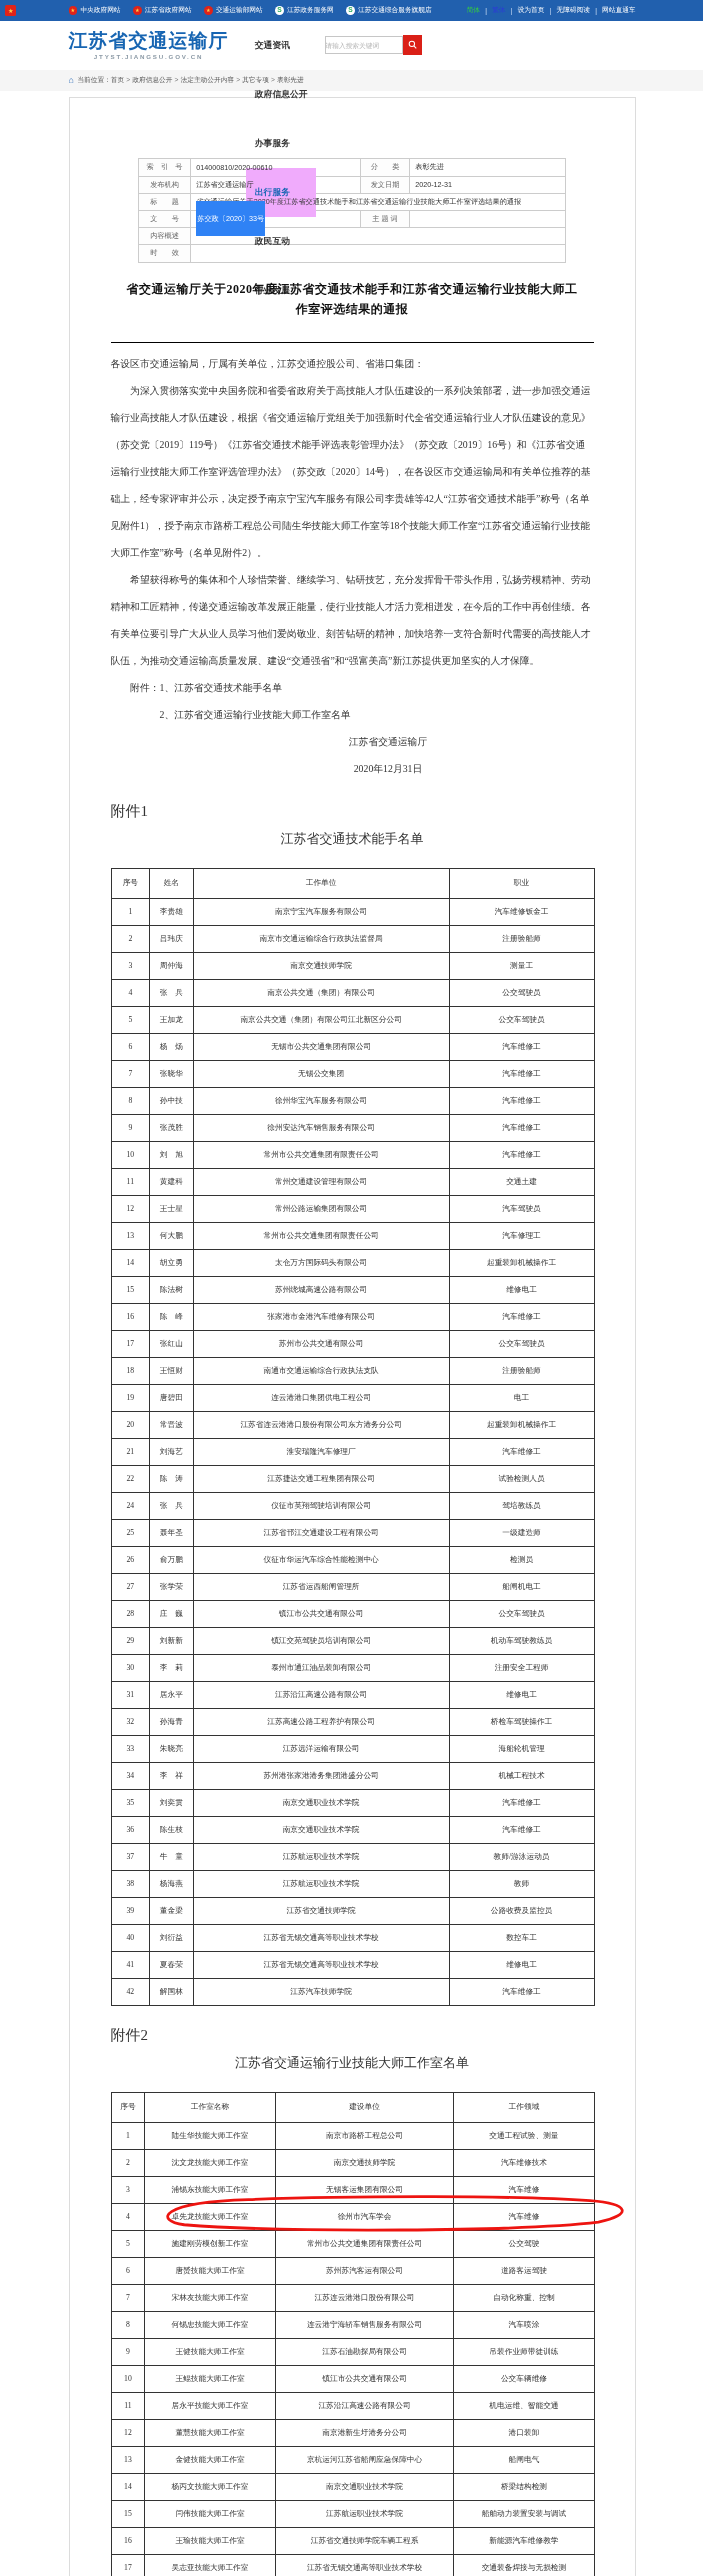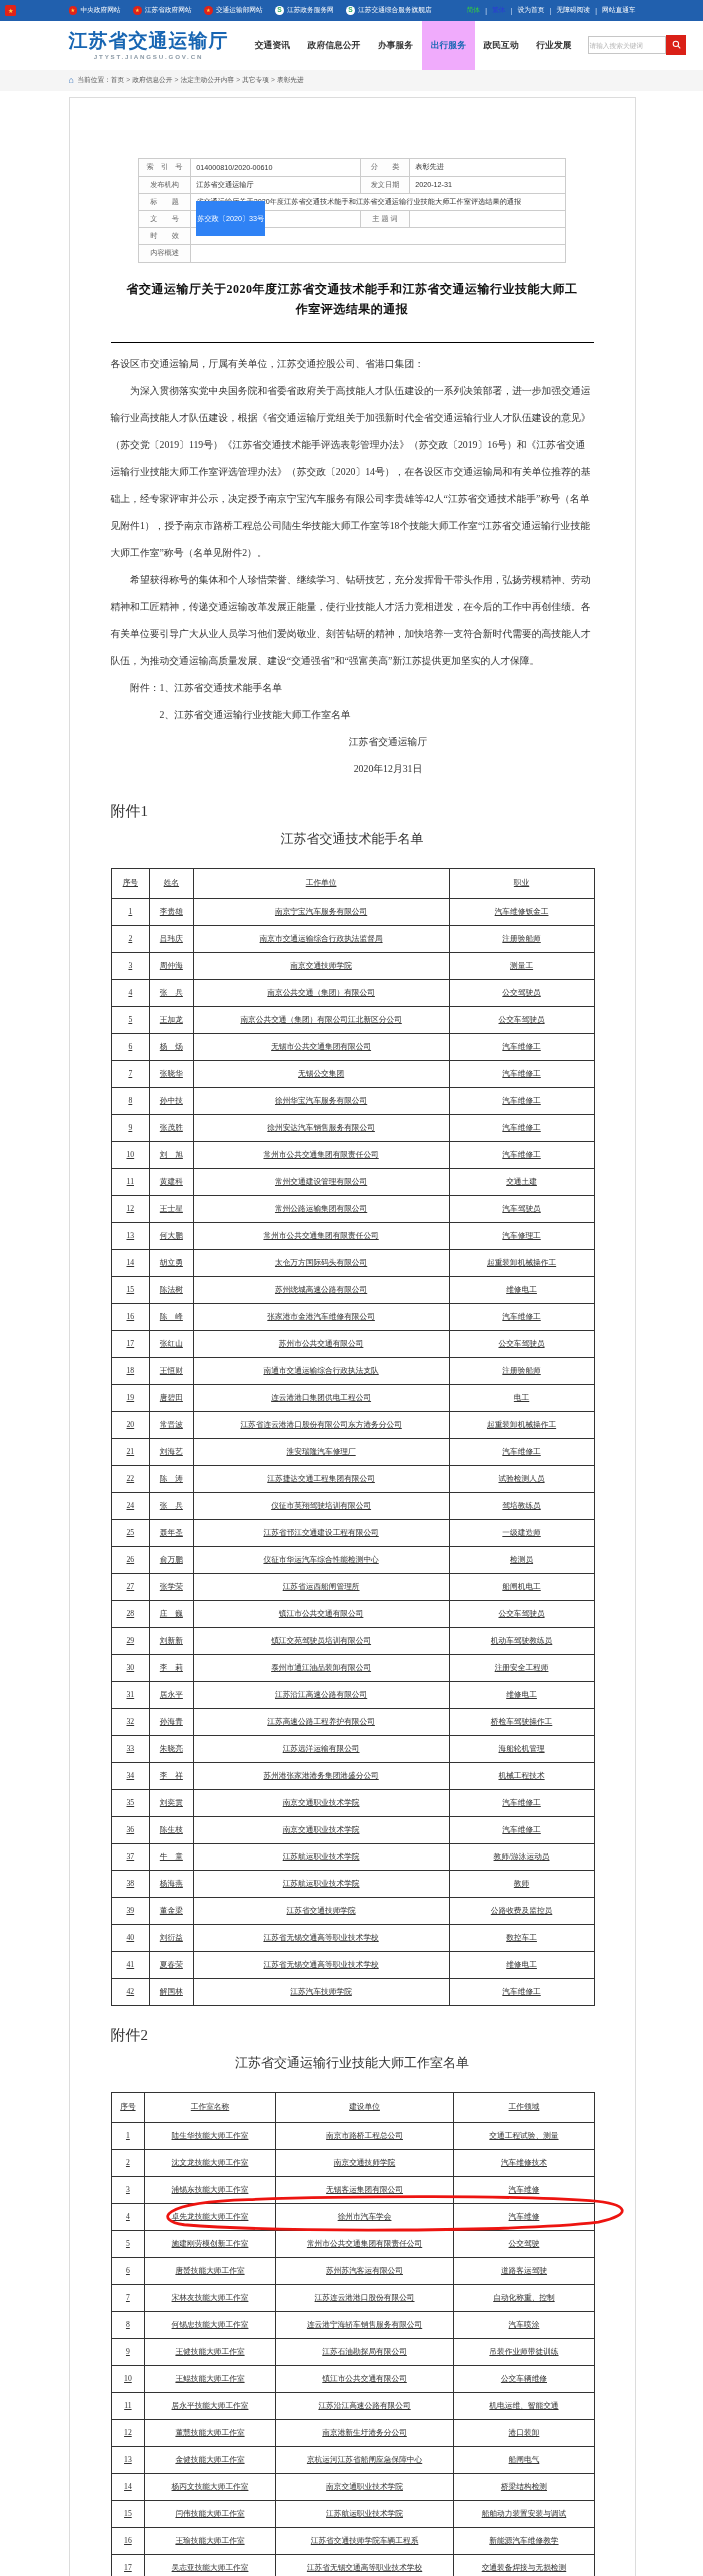--- a/index.html
+++ b/index.html
@@ -21,21 +21,21 @@
   .tb-sep { margin:0 5.2px; color:#cfe0f5; }
   .tb-set { cursor:pointer; }
   .tb-set.green { color:#35d03c; }
   .tb-set.blue { color:#2b3bd6; }
 
   
   .header .container { display:flex; align-items:center; height:49px; }
   .logo-block { margin-right:17.5px; text-align:center; }
   .logo-title { font-size:19px; font-weight:bold; color:#1765b2; letter-spacing:1px; line-height:20.6px; white-space:nowrap; }
   .logo-domain { font-size:6.2px; font-weight:bold; color:#8c9aa6; letter-spacing:1.8px; margin-top:1.5px; }
-  .main-nav { display:flex; height:49px; }
+  .main-nav { display:flex; height:49px;flex-direction:column; }
   .nav-item { height:49px; line-height:49px; padding:0 8.8px; font-size:8.8px; font-weight:bold; color:#333; cursor:pointer; white-space:nowrap; }
   .nav-item.active { background:#f0abfc; color:#1a67b5; }
   .search-box { display:flex; align-items:center; margin-left:8.2px; }
   .search-input { width:78px; height:18.5px; border:0.5px solid #c6c6c6; padding:0 0; font-size:6.7px; color:#333; outline:none; }
   .search-input::placeholder { color:#b5b5b5; }
   .search-btn { width:19.6px; height:19.6px; background:#da2017; border:none; display:flex; align-items:center; justify-content:center; cursor:pointer; }
 
   
   .breadcrumb { background:#f5f5f5; height:21.6px; font-size:6.7px; color:#555; }
   .breadcrumb .container { display:flex; align-items:center; height:21.6px; }
@@ -62,21 +62,21 @@
   .p-salutation { margin-top:7.2px; }
   .p-indent { text-indent:2em; }
   .p-attach { text-indent:2em; margin-top:0; }
   .p-attach2 { text-indent:5em; }
   .shift-right { position:relative; left:36px; text-align:center; }
   .annex-label { font-size:15px; line-height:27px; color:#333; margin-top:15.5px; }
   .annex-title { font-size:13px; text-align:center; line-height:27px; color:#333; margin-bottom:6.2px; }
 
   
   .tblwrap { position:relative; }
-  .annex-table { width:484px; margin:16px auto; border-collapse:collapse; font-size:7.7px; color:#333; table-layout:fixed;text-decoration:underline; }
+  .annex-table { width:484px; margin:16px auto; border-collapse:collapse; font-size:7.7px; color:#333; table-layout:fixed; }
   .annex-table th, .annex-table td { border:0.5px solid #333; text-align:center; padding:1px 3.1px; height:27px; font-weight:normal; overflow:hidden; }
   .annex-table th { height:30px; }
   .t1 th:nth-child(1){width:8%} .t1 th:nth-child(2){width:9%} .t1 th:nth-child(3){width:53%} .t1 th:nth-child(4){width:30%}
   .t2 th:nth-child(1){width:7%} .t2 th:nth-child(2){width:27%} .t2 th:nth-child(3){width:37%} .t2 th:nth-child(4){width:29%}
 
   .red-annot { position:absolute; left:36px; top:102px; width:495px; height:41px; pointer-events:none; }
 </style>
 </head>
 <body>
 
@@ -171,25 +171,25 @@
         <td class="mlabel">标　　题</td>
         <td class="mval" colspan="3">省交通运输厅关于2020年度江苏省交通技术能手和江苏省交通运输行业技能大师工作室评选结果的通报</td>
       </tr>
       <tr>
         <td class="mlabel">文　　号</td>
         <td class="mval"><span class="hl">苏交政〔2020〕33号</span></td>
         <td class="mlabel2">主 题 词</td>
         <td class="mval"></td>
       </tr>
       <tr>
-        <td class="mlabel">时　　效</td>
+        <td class="mlabel">内容概述</td>
         <td class="mval" colspan="3"></td>
       </tr>
       <tr>
-        <td class="mlabel">内容概述</td>
+        <td class="mlabel">时　　效</td>
         <td class="mval" colspan="3"></td>
       </tr>
     </tbody>
       </table>
 
     <div class="doc">
       <h1 class="doc-title">省交通运输厅关于2020年度江苏省交通技术能手和江苏省交通运输行业技能大师工作室评选结果的通报</h1>
       <hr class="doc-rule">
 
       <p class="p-salutation">各设区市交通运输局，厅属有关单位，江苏交通控股公司、省港口集团：</p>

